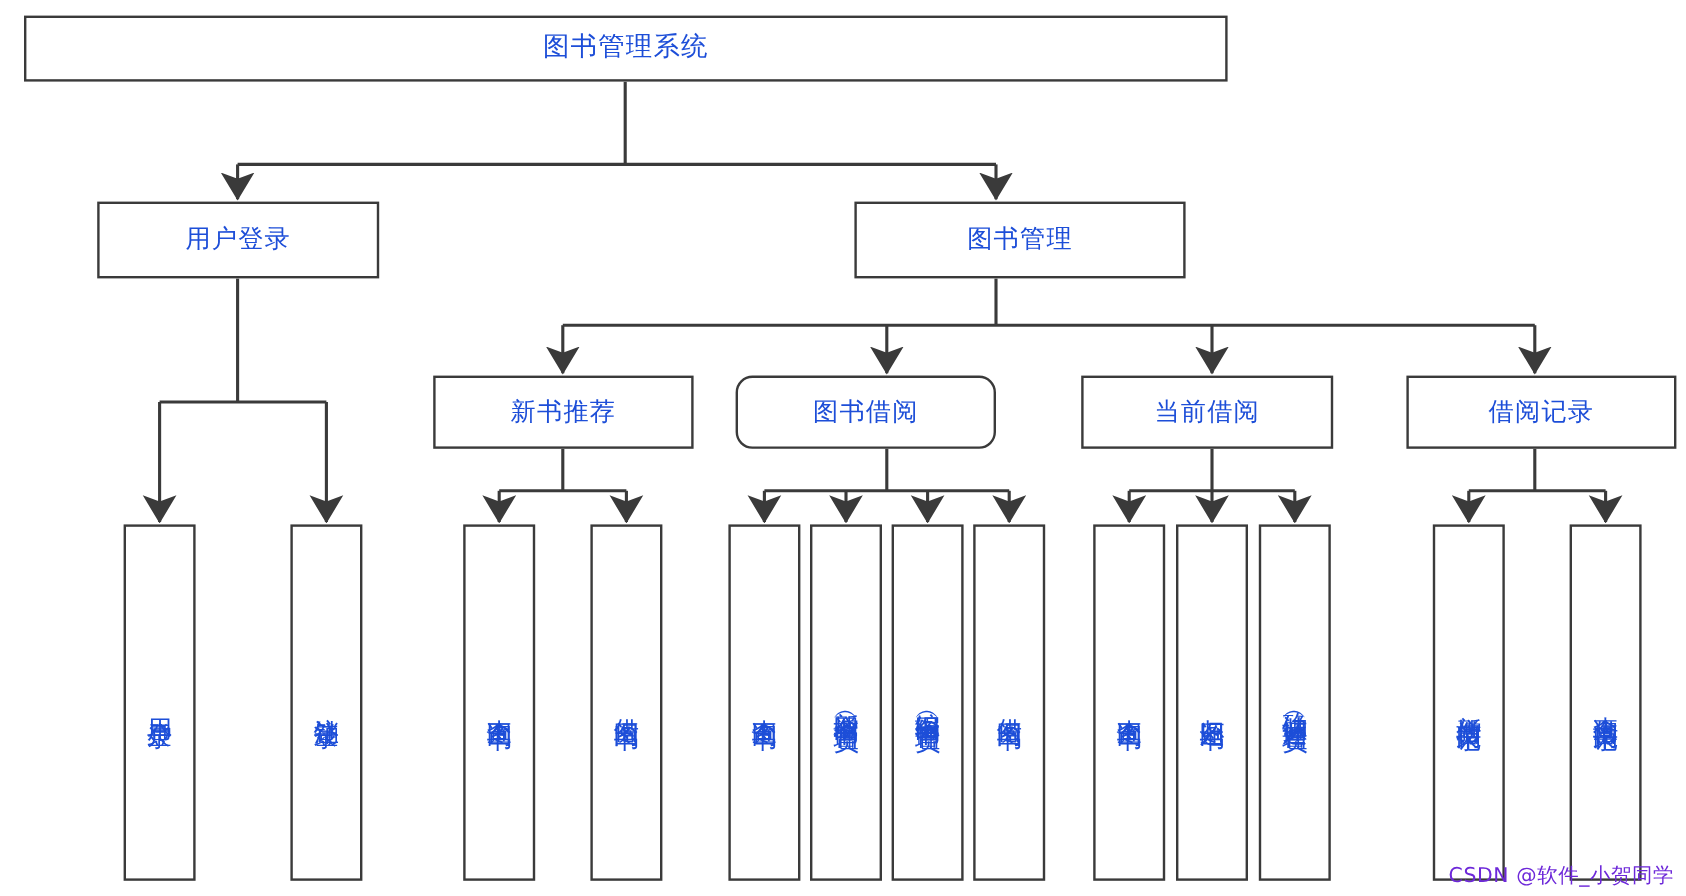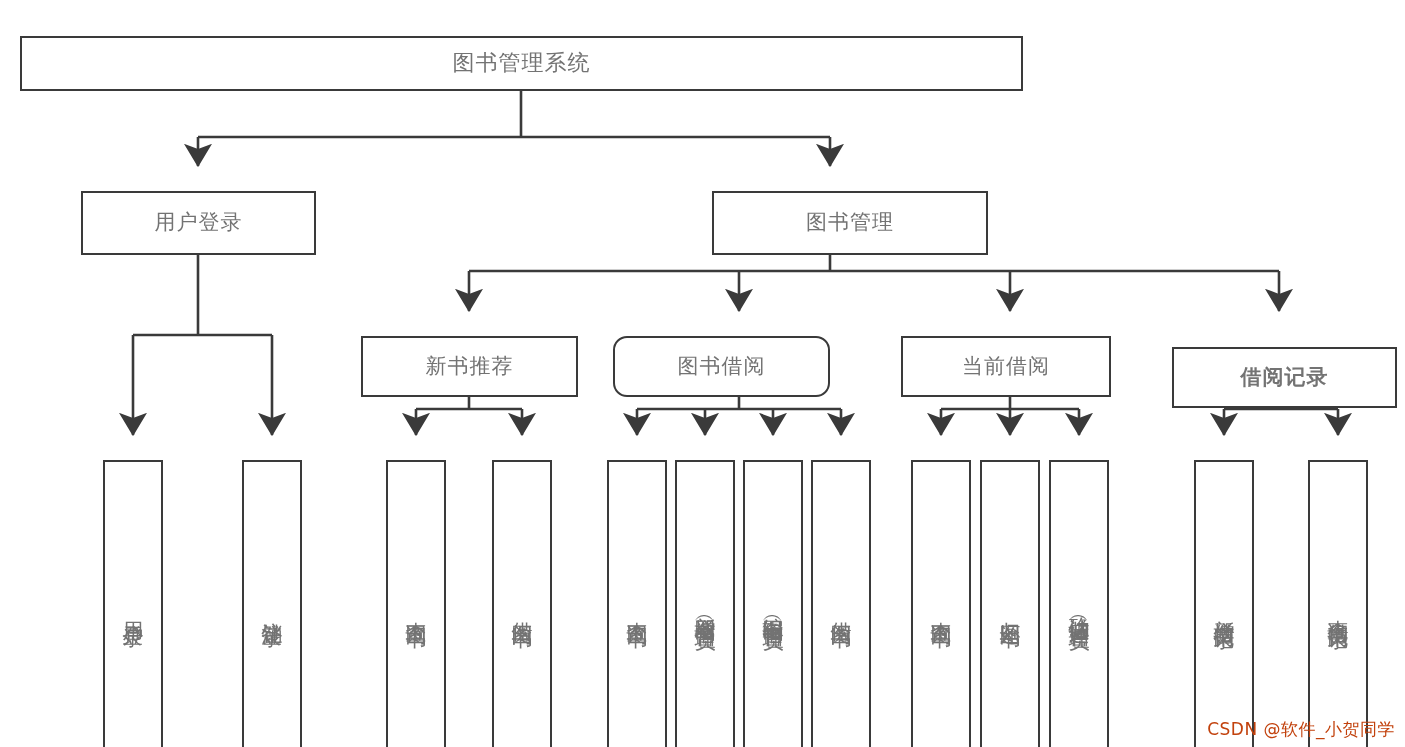--- a/index.html
+++ b/index.html
@@ -28,23 +28,22 @@
     height: 747px;
     pointer-events: none;
   }
   .node {
     position: absolute;
     background: #ffffff;
     border: 2.5px solid #3a3a3a;
     display: flex;
     align-items: center;
     justify-content: center;
-    color: #737373;
+    color: #1d4ed8;
     z-index: 2;
-    margin-top: 23px;
   }
   .node-h {
     font-size: 21px;
     letter-spacing: 1px;
     line-height: 1.1;
     white-space: nowrap;
   }
   .node-root {
     font-size: 22px;
   }
@@ -64,21 +63,21 @@
   .node-v .vtext {
     writing-mode: vertical-rl;
     text-orientation: upright;
     display: block;
   }
   .watermark {
     position: absolute;
     right: 10px;
     bottom: 6px;
     font-size: 17px;
-    color: #c2410c;
+    color: #6d28d9;
     letter-spacing: 0.5px;
     white-space: nowrap;
     z-index: 5;
   }
 </style>
 </head>
 <body>
 
 <div id="canvas">
 
@@ -137,21 +136,21 @@
   <div class="node node-h" style="left:81px; top:168px; width:235px; height:64px;">用户登录</div>
 
   <div class="node node-h" style="left:712px; top:168px; width:276px; height:64px;">图书管理</div>
 
   <div class="node node-h" style="left:361px; top:313px; width:217px; height:61px;">新书推荐</div>
 
   <div class="node node-h" style="left:613px; top:313px; width:217px; height:61px;border-radius:14px;">图书借阅</div>
 
   <div class="node node-h" style="left:901px; top:313px; width:210px; height:61px;">当前借阅</div>
 
-  <div class="node node-h" style="left:1172px; top:324px; width:225px; height:61px;font-weight:bold;">借阅记录</div>
+  <div class="node node-h" style="left:1172px; top:313px; width:225px; height:61px;">借阅记录</div>
 
   <div class="node node-v" style="left:103px; top:437px; width:60px; height:297px;">
     <span class="vtext">用户登录</span>
   </div>
 
   <div class="node node-v" style="left:242px; top:437px; width:60px; height:297px;">
     <span class="vtext">注销登录</span>
   </div>
 
   <div class="node node-v" style="left:386px; top:437px; width:60px; height:297px;">

